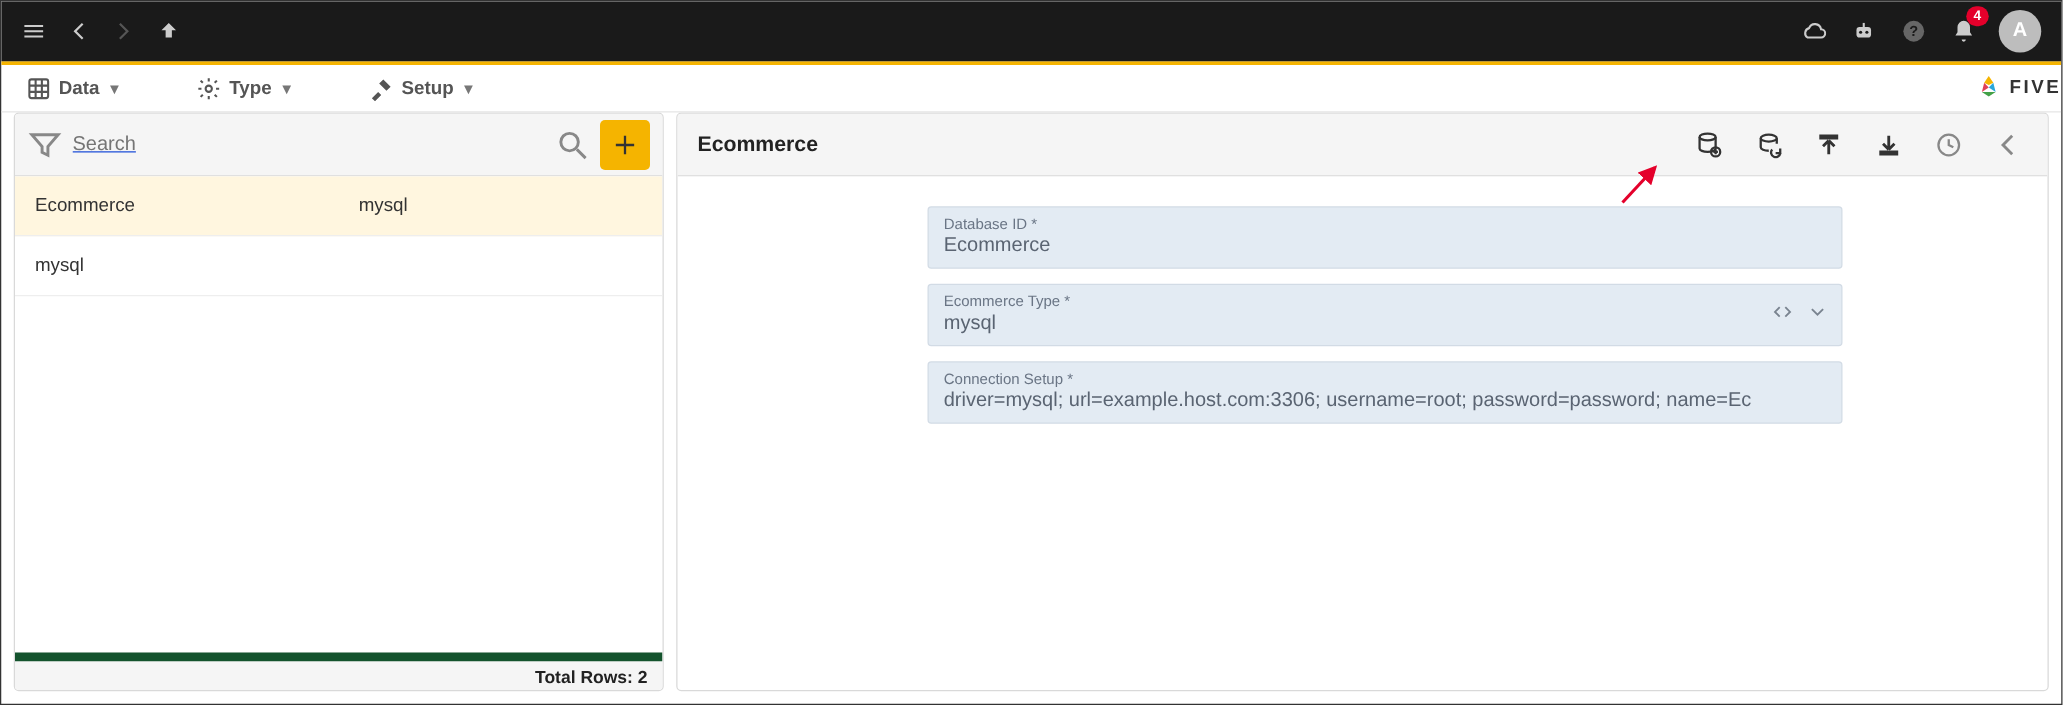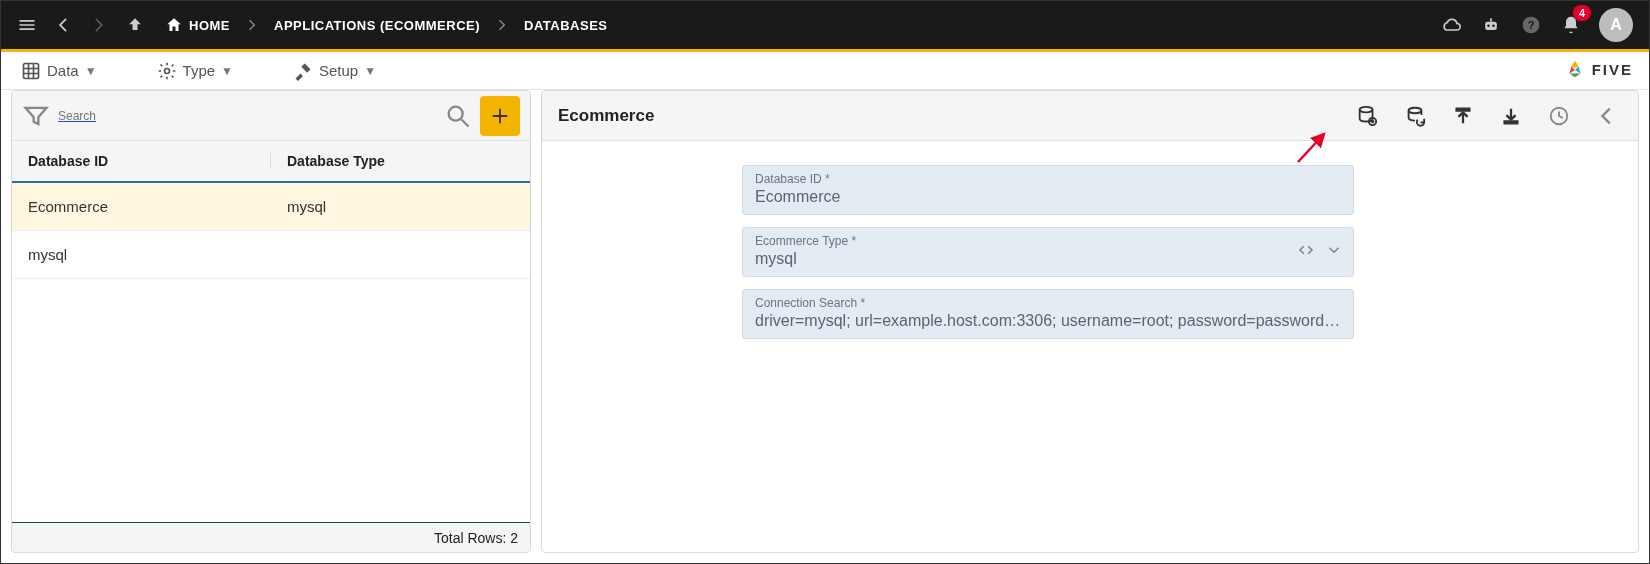--- a/index.html
+++ b/index.html
@@ -16,60 +16,60 @@
   .chev { width:20px; display:flex; align-items:center; justify-content:center; color:#888;}
   .chev svg{width:16px;height:16px;fill:#888;}
   .topbar-right { margin-left:auto; display:flex; align-items:center; gap:4px; padding-right:8px;}
   .topbar-right .iconbtn svg{fill:#ccc;}
   .badge-wrap { position:relative;}
   .badge { position:absolute; top:-2px; right:-2px; background:#e4002b; color:#fff; font-size:11px; font-weight:700; border-radius:10px; padding:1px 6px; line-height:14px;}
   .avatar { width:34px; height:34px; border-radius:50%; background:#bdbdbd; color:#fff; display:flex; align-items:center; justify-content:center; font-size:16px; font-weight:600; margin-left:6px; cursor:pointer;}
   .accent-line { height:3px; background:#f5b400; width:100%;}
   
   .menubar { height:38px; display:flex; align-items:center; padding:0 10px; border-bottom:1px solid #e5e5e5; position:relative;}
-  .menuitem { display:flex; align-items:center; gap:6px; padding:4px 10px; color:#555; font-size:15px; font-weight:400; cursor:pointer; margin-right:40px;}
+  .menuitem { display:flex; align-items:center; gap:6px; padding:4px 10px; color:#555; font-size:15px; font-weight:700; cursor:pointer; margin-right:40px;}
   .menuitem svg.leading{width:20px;height:20px;fill:#555;}
   .menuitem .caret{font-size:12px;color:#777;}
-  .brand { position:absolute; right:16px; top:6px; display:flex; align-items:center; gap:6px; color:#333; font-weight:700; letter-spacing:2px; font-size:15px;}
+  .brand { position:absolute; right:0; top:6px; display:flex; align-items:center; gap:6px; color:#333; font-weight:700; letter-spacing:2px; font-size:15px;}
   .brand svg{width:22px;height:22px;}
   
   .content { display:flex; gap:10px; padding:0 10px 10px 10px; height:calc(100% - 48px - 3px - 38px);}
   .panel { border:1px solid #d9d9d9; border-radius:4px; background:#fff; display:flex; flex-direction:column; overflow:hidden;}
   .left-panel { width:520px;}
   .right-panel { flex:1;}
   
   .lp-toolbar { height:50px; background:#f5f5f5; display:flex; align-items:center; padding:0 10px; gap:8px; border-bottom:1px solid #e0e0e0;}
   .lp-toolbar .filter-icon, .lp-toolbar .search-icon { width:28px; height:28px; display:flex; align-items:center; justify-content:center; color:#888; fill:#888;}
-  .lp-toolbar input { flex:1; border:none; background:transparent; font-size:12px; color:#1d4ed8; outline:none;text-decoration:underline;}
+  .lp-toolbar input { flex:1; border:none; background:transparent; font-size:16px; color:#1d4ed8; outline:none;text-decoration:underline;}
   .add-btn { width:40px; height:40px; background:#f5b400; border-radius:4px; display:flex; align-items:center; justify-content:center; cursor:pointer; color:#333;}
   .add-btn svg{width:22px;height:22px;fill:#333;}
   
   .lp-headers { display:flex; background:#f5f5f5; border-bottom:2px solid #2b6cb0; height:42px; align-items:center;}
   .lp-headers .col { font-size:14px; font-weight:700; color:#222; padding:0 16px;}
   .col-id { width:50%; border-right:1px solid #ddd;}
   .col-type { width:50%;}
   
   .lp-rows { flex:1; overflow:auto;}
   .lp-row { display:flex; height:48px; align-items:center; border-bottom:1px solid #eee; cursor:pointer;}
   .lp-row .cell { padding:0 16px; font-size:15px; color:#333;}
   .lp-row .cell.id{width:50%;}
   .lp-row .cell.type{width:50%;}
   .lp-row.selected { background:#fff6df;}
   
-  .lp-footer { height:30px; background:#f5f5f5; display:flex; align-items:center; justify-content:flex-end; padding:0 12px; font-size:14px; font-weight:400; color:#222; border-top:1px solid #14532d;}
+  .lp-footer { height:30px; background:#f5f5f5; display:flex; align-items:center; justify-content:flex-end; padding:0 12px; font-size:14px; font-weight:700; color:#222; border-top:7px solid #14532d;}
   
   .rp-header { height:50px; background:#f5f5f5; border-bottom:1px solid #e0e0e0; display:flex; align-items:center; padding:0 16px;}
   .rp-title { font-size:17px; font-weight:700; color:#222;}
   .rp-actions { margin-left:auto; display:flex; align-items:center; gap:18px;}
   .rp-actions .iconbtn { width:30px; height:30px; display:flex; align-items:center; justify-content:center; cursor:pointer;}
   .rp-actions svg{width:22px;height:22px;fill:#333;}
   .rp-actions .muted svg{fill:#888;}
   
   .rp-form { padding:24px 0 0 200px;}
-  .field { width:612px; background:#e3ebf3; border:1px solid #d2dbe5; border-radius:3px; margin-bottom:12px; padding:6px 12px 8px 12px; position:relative;}
+  .field { width:732px; background:#e3ebf3; border:1px solid #d2dbe5; border-radius:3px; margin-bottom:12px; padding:6px 12px 8px 12px; position:relative;}
   .field .flabel { font-size:12px; color:#6a7585;}
   .field .fvalue { font-size:16px; color:#5a6472; padding-top:2px; white-space:nowrap; overflow:hidden; text-overflow:ellipsis;}
   .field .fcontrols { position:absolute; right:10px; top:50%; transform:translateY(-50%); display:flex; gap:10px;}
   .field .fcontrols svg{width:18px;height:18px;fill:#7a8490;}
   
   .red-arrow { position:absolute; pointer-events:none; }
 </style>
 </head>
 <body>
 
@@ -88,44 +88,20 @@
     <svg viewBox="0 0 24 24">
         <path d="M9 4l8 8-8 8-1.5-1.5L14 12 7.5 5.5z"></path>
       </svg>
   </div>
   <div class="iconbtn">
     <svg viewBox="0 0 24 24">
         <path d="M12 4l-7 7h4v7h6v-7h4z"></path>
       </svg>
   </div>
 
-  <div class="crumbs">
-    <div class="crumb">
-      <svg viewBox="0 0 24 24">
-          <path d="M12 3l9 8h-3v9h-4v-6h-4v6H6v-9H3z"></path>
-        </svg>
-      <span>HOME</span>
-    </div>
-    <div class="chev">
-        <svg viewBox="0 0 24 24">
-          <path d="M9 4l8 8-8 8-1.5-1.5L14 12 7.5 5.5z"></path>
-        </svg>
-      </div>
-    <div class="crumb">
-      <span>APPLICATIONS (ECOMMERCE)</span>
-    </div>
-    <div class="chev">
-        <svg viewBox="0 0 24 24">
-          <path d="M9 4l8 8-8 8-1.5-1.5L14 12 7.5 5.5z"></path>
-        </svg>
-      </div>
-    <div class="crumb">
-      <span>DATABASES</span>
-    </div>
-  </div>
 
   <div class="topbar-right">
     <div class="iconbtn">
       <svg viewBox="0 0 24 24">
           <path d="M19 18a4 4 0 000-8 6 6 0 00-11.5-1A5 5 0 006 18z" fill="none" stroke="#ccc" stroke-width="2"></path>
         </svg>
     </div>
     <div class="iconbtn">
       <svg viewBox="0 0 24 24">
           <rect x="5" y="8" width="14" height="10" rx="3" fill="#ccc"></rect>
@@ -202,24 +178,20 @@
         <svg viewBox="0 0 24 24">
             <circle cx="10" cy="10" r="6" fill="none" stroke="#888" stroke-width="2"></circle>
             <path d="M15 15l6 6" stroke="#888" stroke-width="2"></path>
           </svg>
       </div>
       <div class="add-btn">
         <svg viewBox="0 0 24 24">
             <path d="M11 4h2v16h-2zM4 11h16v2H4z"></path>
           </svg>
       </div>
-    </div>
-    <div class="lp-headers">
-      <div class="col col-id">Database ID</div>
-      <div class="col col-type">Database Type</div>
     </div>
     <div class="lp-rows">
       <div class="lp-row selected">
         <div class="cell id">Ecommerce</div>
         <div class="cell type">mysql</div>
       </div>
       <div class="lp-row">
         <div class="cell type">mysql</div>
       </div>
     </div>
@@ -282,21 +254,21 @@
         <div class="fcontrols">
           <span><svg viewBox="0 0 24 24">
                 <path d="M9 7l-5 5 5 5M15 7l5 5-5 5" fill="none" stroke="#7a8490" stroke-width="2"></path>
               </svg></span>
           <span><svg viewBox="0 0 24 24">
                 <path d="M6 9l6 6 6-6" fill="none" stroke="#7a8490" stroke-width="2"></path>
               </svg></span>
         </div>
       </div>
       <div class="field">
-        <div class="flabel">Connection Search *</div>
+        <div class="flabel">Connection Setup *</div>
         <div class="fvalue">driver=mysql; url=example.host.com:3306; username=root; password=password; name=Ec</div>
       </div>
     </div>
   </div>
 </div>
 
 <svg class="red-arrow" style="left:1293px; top:125px;" width="40" height="40" viewBox="0 0 40 40">
   <defs>
       <marker id="ah" markerWidth="6" markerHeight="6" refX="5" refY="3" orient="auto">
         <path d="M0 0L6 3L0 6z" fill="#e4002b"></path>

